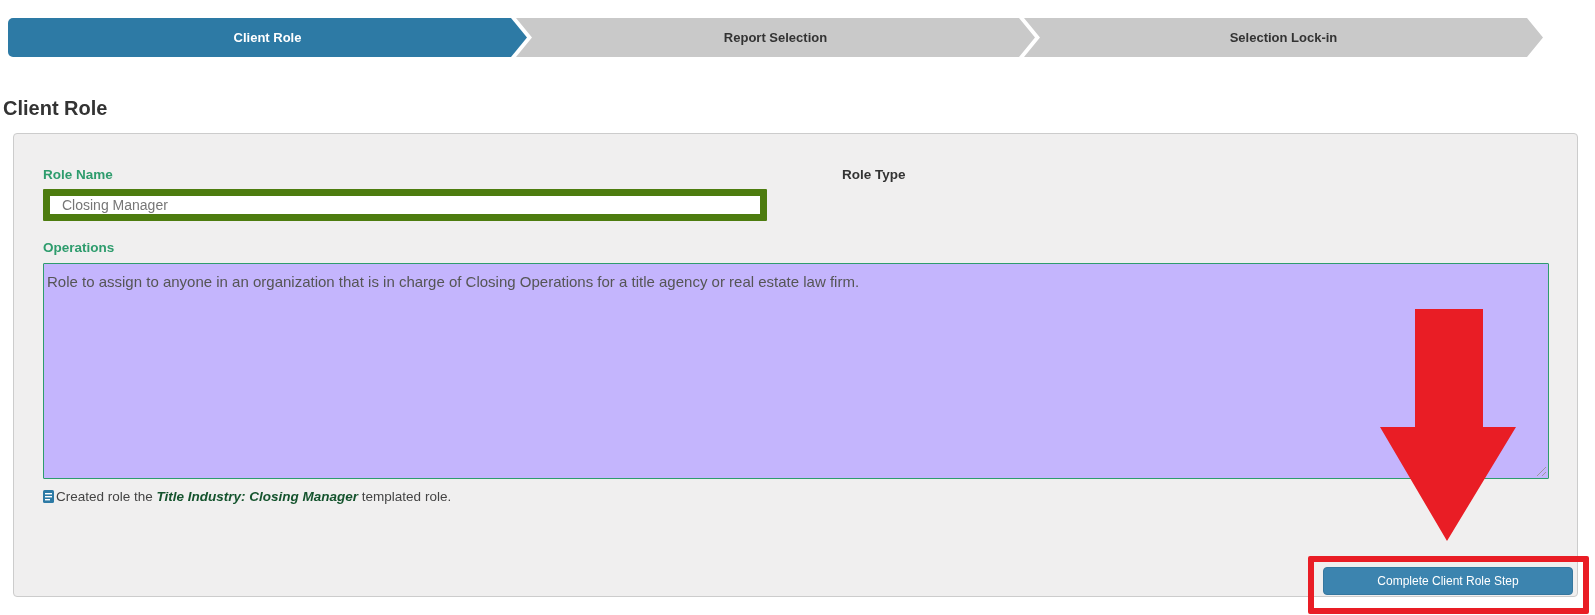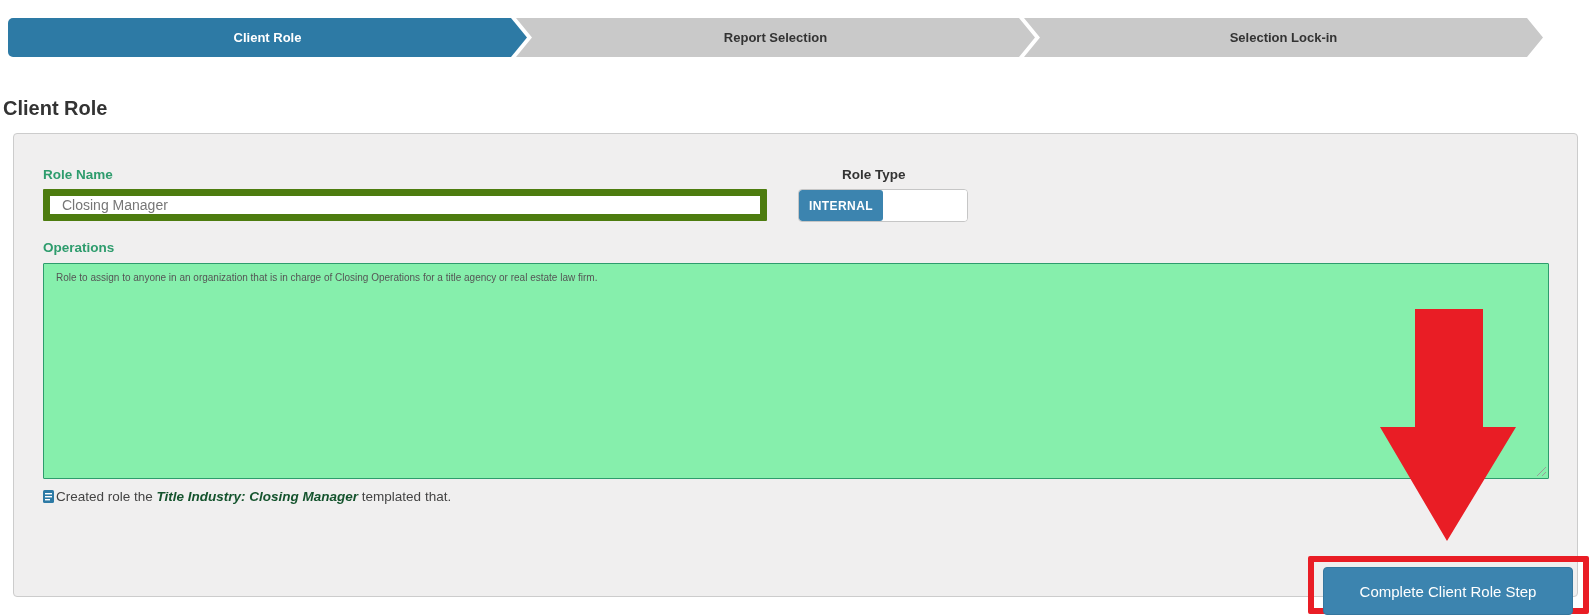--- a/index.html
+++ b/index.html
@@ -105,27 +105,27 @@
     justify-content: center;
     border-radius: 3px;
   }
   .toggle-off { width: 50%; background: #ffffff; }
 
   .description-label { left: 29px; top: 106px; }
   .description-textarea {
     position: absolute;
     left: 29px; top: 129px;
     width: 1506px; height: 216px;
-    background: #86efac;
+    background: #c4b5fd;
     border: 1px solid #2e9c6d;
     border-radius: 1px;
     resize: none;
-    padding: 7px 12px;
-    font-family: "Liberation Sans", sans-serif;
-    font-size: 10px;
+    padding: 7px 3px;
+    font-family: "Liberation Sans", sans-serif;
+    font-size: 15px;
     line-height: 1.45;
     color: #555555;
     outline: none;
     overflow: hidden;
   }
   .resize-handle {
     position: absolute;
     left: 1521px; top: 331px;
     width: 12px; height: 12px;
     cursor: nwse-resize;
@@ -155,27 +155,27 @@
     width: 281px; height: 58px;
     border: 6px solid #e91d25;
     border-radius: 2px;
     pointer-events: none;
   }
 
   
   .complete-btn {
     position: absolute;
     left: 1323px; top: 567px;
-    width: 250px; height: 48px;
+    width: 250px; height: 28px;
     background: #3c84af;
     border: 1px solid #35779f;
     border-radius: 4px;
     color: #ffffff;
     font-family: "Liberation Sans", sans-serif;
-    font-size: 15px;
+    font-size: 12px;
     cursor: pointer;
   }
 </style>
 </head>
 <body>
 
 <div class="screen">
 
   <div class="stepper">
     <div class="step first active">
@@ -190,42 +190,36 @@
   </div>
 
   <h1 class="page-title">Client Role</h1>
 
   <div class="panel">
 
     <label class="field-label green-label role-name-label">Role Name</label>
     <input class="role-name-input" type="text" value="Closing Manager" style="">
 
     <label class="field-label dark-label role-type-label">Role Type</label>
-    <div class="toggle">
-      <div class="toggle-on">
-        <span>INTERNAL</span>
-      </div>
-      <div class="toggle-off"></div>
-    </div>
 
     <label class="field-label green-label description-label">Operations</label>
     <textarea class="description-textarea" style="">Role to assign to anyone in an organization that is in charge of Closing Operations for a title agency or real estate law firm.</textarea>
     <svg class="resize-handle" viewBox="0 0 12 12" xmlns="http://www.w3.org/2000/svg">
       <line x1="2" y1="11" x2="11" y2="2" stroke="#9a9a9a" stroke-width="1"></line>
       <line x1="7" y1="11" x2="11" y2="7" stroke="#9a9a9a" stroke-width="1"></line>
     </svg>
 
     <div class="template-note">
       <svg class="note-icon" width="11" height="13" viewBox="0 0 11 13" xmlns="http://www.w3.org/2000/svg">
         <rect x="0" y="0" width="11" height="13" rx="1.5" fill="#2d7aa5"></rect>
         <rect x="2" y="3" width="7" height="1.4" fill="#ffffff"></rect>
         <rect x="2" y="6" width="7" height="1.4" fill="#ffffff"></rect>
         <rect x="2" y="9" width="5" height="1.4" fill="#ffffff"></rect>
       </svg>
-      <span><span>Created role the </span><strong>Title Industry: Closing Manager</strong><span> templated that.</span></span>
+      <span><span>Created role the </span><strong>Title Industry: Closing Manager</strong><span> templated role.</span></span>
     </div>
   </div>
 
   <svg class="annotation-arrow" viewBox="0 0 137 233" xmlns="http://www.w3.org/2000/svg">
     <polygon points="35,0 103,0 103,118 136,118 67,232 0,118 35,118" fill="#e91d25"></polygon>
   </svg>
 
   <div class="highlight-rect"></div>
 
   <button class="complete-btn">Complete Client Role Step</button>

